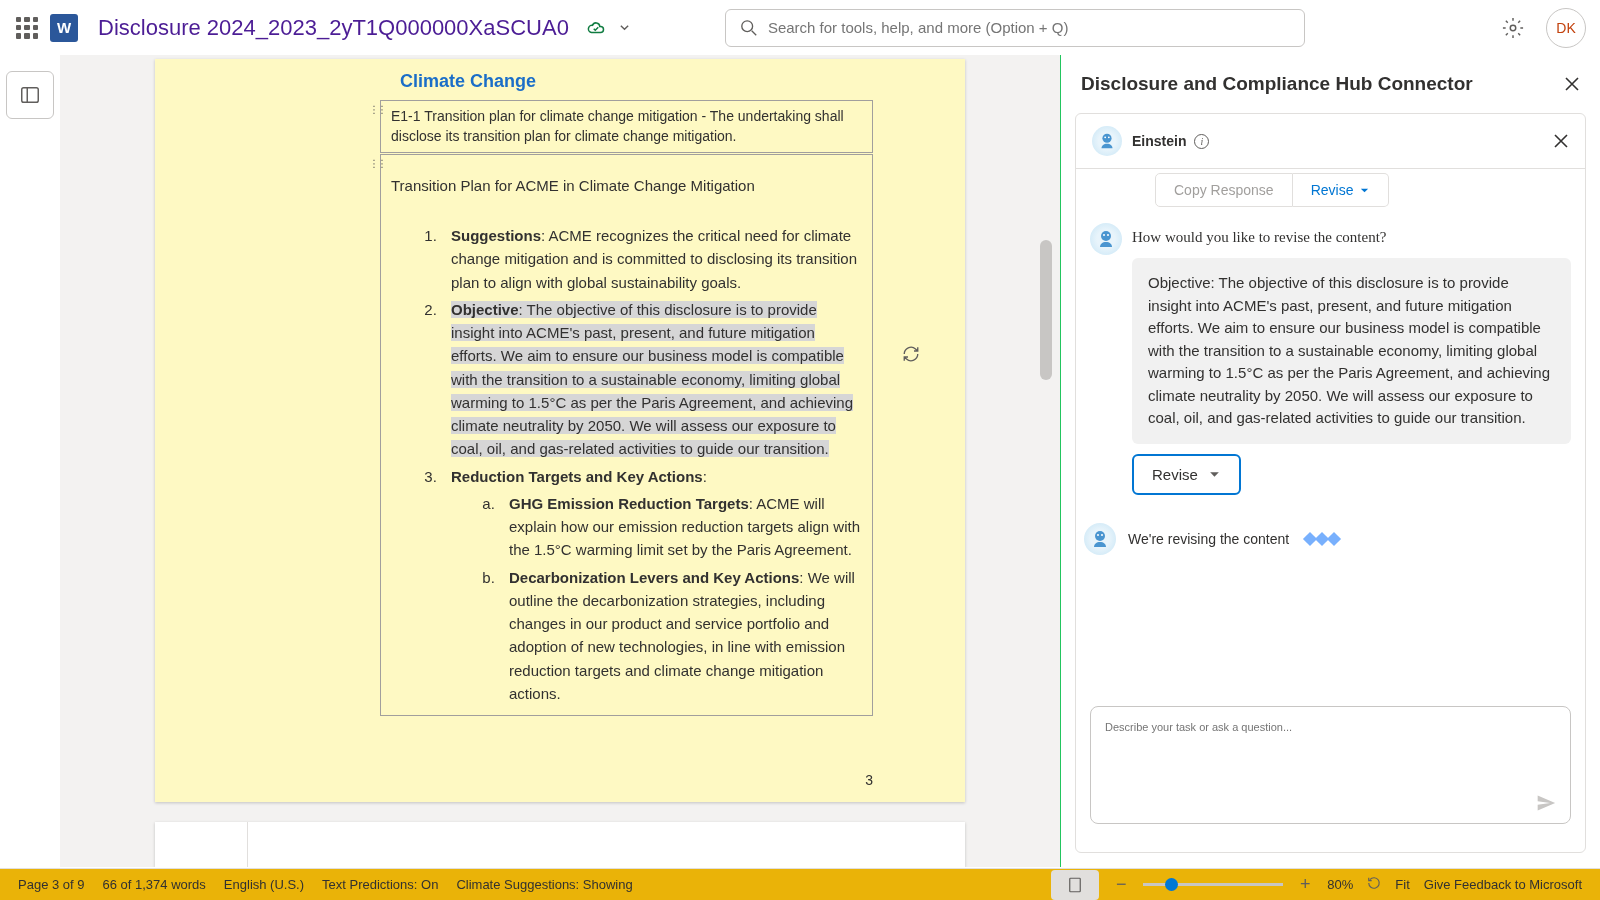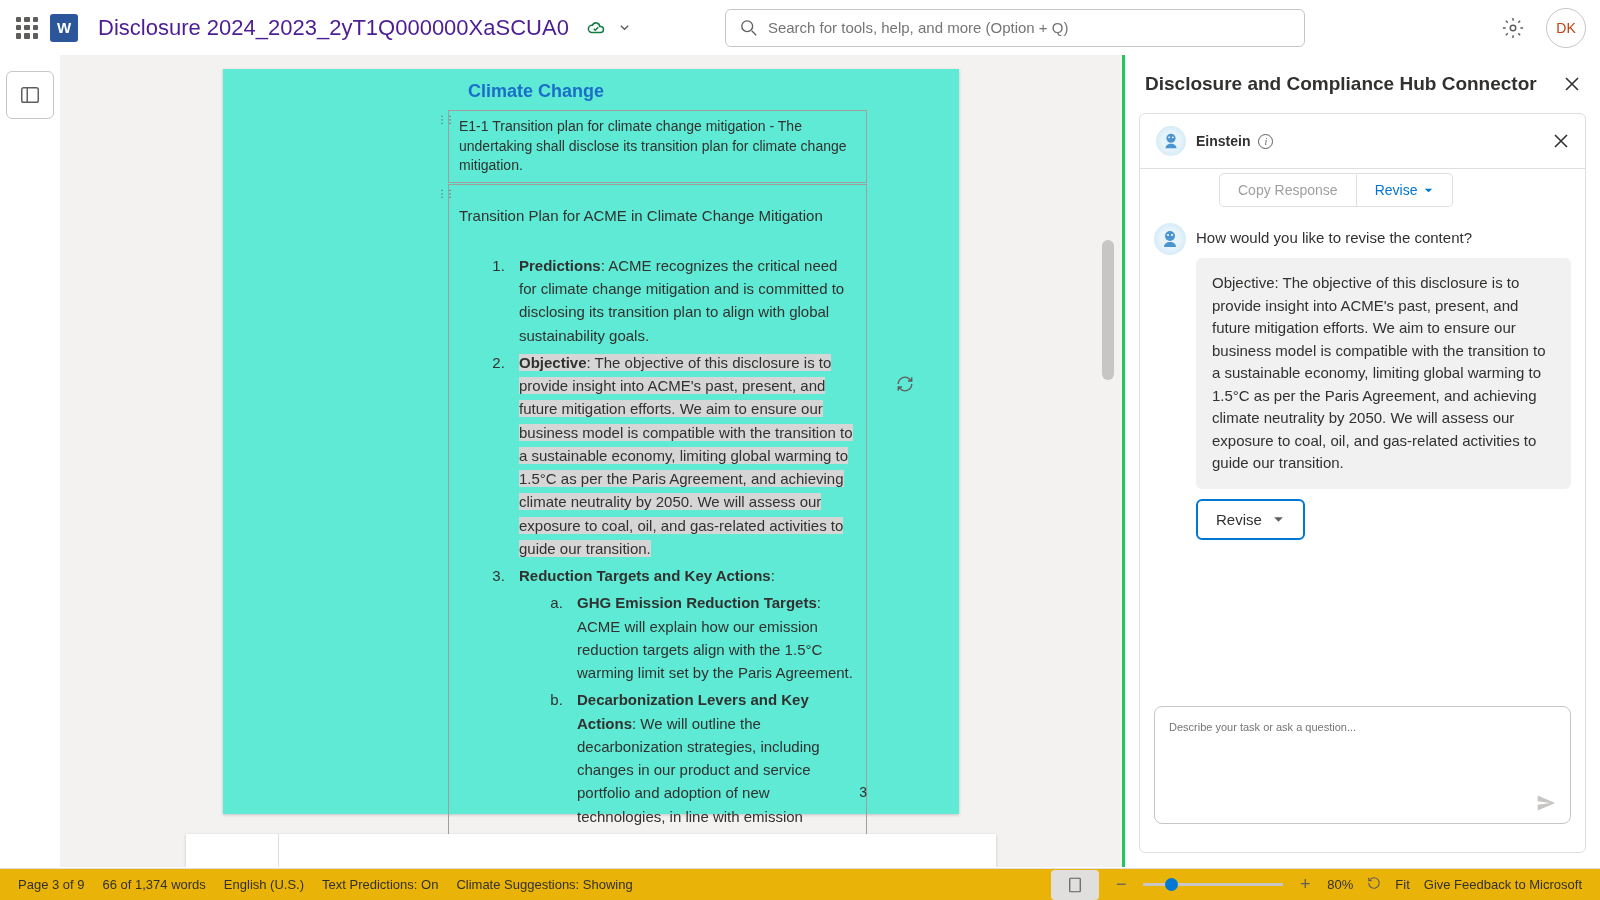--- a/index.html
+++ b/index.html
@@ -20,21 +20,21 @@
 .header-right { margin-left: auto; display: flex; align-items: center; gap: 22px; }
 .gear-icon { width: 22px; height: 22px; }
 .avatar { width: 40px; height: 40px; border-radius: 50%; border: 1px solid #c8c6c4; display: flex; align-items: center; justify-content: center; font-size: 14px; color: #c2410c; }
 
 
 .body { display: flex; height: 812px; }
 .left-rail { width: 60px; padding-top: 16px; display: flex; flex-direction: column; align-items: center; }
 .rail-btn { width: 48px; height: 48px; border: 1px solid #c8c6c4; border-radius: 6px; display: flex; align-items: center; justify-content: center; background: #fff; cursor: pointer; }
 
 .doc-area { flex: 1; background: #f3f2f1; position: relative; overflow: hidden; display: flex; flex-direction: column; align-items: center; }
-.page { width: 736px; background: #5eead4; box-shadow: 0 1px 3px rgba(0,0,0,0.2); margin-top: 14px; position: relative; height: 745px; }
+.page { width: 810px; background: #fef9c3; box-shadow: 0 1px 3px rgba(0,0,0,0.2); margin-top: 4px; position: relative; height: 745px; }
 .page-content { padding: 12px 92px 20px 245px; }
 .doc-heading { color: #1b6ec8; font-size: 18px; font-weight: 600; margin-bottom: 8px; margin-left: 0; padding-left: 0; }
 .section-box { border: 1px solid #a19f9d; padding: 6px 10px; font-size: 14px; line-height: 1.4; position: relative; margin-left: -20px; margin-right: 0; }
 .section-box + .section-box { margin-top: 1px; }
 .drag-handle { position: absolute; left: -12px; top: 4px; width: 10px; height: 18px; cursor: grab; }
 .drag-handle::before { content: "⋮⋮"; font-size: 10px; color: #605e5c; letter-spacing: -2px; line-height: 9px; display: block; }
 .section-title-text { font-size: 14px; }
 .transition-plan { margin-top: 14px; font-size: 15px; }
 ol.main-list { list-style: decimal; padding-left: 50px; margin-top: 28px; }
 ol.main-list > li { margin-bottom: 4px; line-height: 1.55; font-size: 15px; padding-left: 10px; }
@@ -42,21 +42,21 @@
 ol.sub-list > li { margin-bottom: 4px; line-height: 1.55; padding-left: 10px; }
 .bold { font-weight: 600; }
 .highlight { background: #d6d6d6; }
 .refresh-icon { position: absolute; right: -48px; top: 190px; width: 18px; height: 18px; cursor: pointer; }
 .page-num { position: absolute; bottom: 14px; right: 92px; font-size: 14px; color: #323130; }
 .page2 { width: 810px; height: 45px; background: #fff; box-shadow: 0 1px 3px rgba(0,0,0,0.2); margin-top: 20px; position: relative; }
 .page2::before { content: ""; position: absolute; left: 92px; top: 0; bottom: 0; width: 1px; background: #e1dfdd; }
 .scrollbar-v { position: absolute; right: 8px; top: 185px; width: 12px; height: 140px; background: #c8c6c4; border-radius: 6px; }
 
 
-.right-panel { width: 478px; border-left: 3px solid #22c55e; display: flex; flex-direction: column; background: #fff; }
+.right-panel { width: 540px; border-left: 1px solid #22c55e; display: flex; flex-direction: column; background: #fff; }
 .panel-header { padding: 18px 20px 14px 20px; display: flex; align-items: center; }
 .panel-title { font-size: 19px; font-weight: 600; flex: 1; }
 .close-x { width: 16px; height: 16px; cursor: pointer; }
 .einstein-section { border: 1px solid #e1dfdd; border-radius: 6px; margin: 4px 14px 14px 14px; flex: 1; display: flex; flex-direction: column; overflow: hidden; }
 .einstein-header { padding: 12px 16px; display: flex; align-items: center; gap: 10px; border-bottom: 1px solid #e1dfdd; }
 .einstein-avatar { width: 30px; height: 30px; border-radius: 50%; background: radial-gradient(circle, #e8f4fb 40%, #c5e4f5 100%); display: flex; align-items: center; justify-content: center; }
 .einstein-avatar svg { width: 22px; height: 22px; }
 .einstein-name { font-size: 14px; font-weight: 600; }
 .info-icon { width: 15px; height: 15px; border: 1px solid #605e5c; border-radius: 50%; display: flex; align-items: center; justify-content: center; font-size: 10px; color: #605e5c; font-style: italic; font-family: serif; margin-left: -2px; }
 .einstein-close { margin-left: auto; }
@@ -65,21 +65,21 @@
 .action-row { display: flex; gap: 0; margin-bottom: 16px; margin-left: 46px; padding-left: 19px; }
 .pill-btn { border: 1px solid #e1dfdd; background: #fff; padding: 8px 18px; font-size: 14px; color: #0176d3; cursor: pointer; display: flex; align-items: center; gap: 6px; }
 .pill-btn:first-child { border-radius: 5px 0 0 5px; }
 .pill-btn:last-child { border-radius: 0 5px 5px 0; border-left: none; }
 .pill-btn.disabled { color: #a19f9d; }
 
 .bot-row { display: flex; gap: 10px; margin-bottom: 14px; }
 .bot-icon { width: 32px; height: 32px; border-radius: 50%; background: radial-gradient(circle, #e8f4fb 40%, #c5e4f5 100%); flex-shrink: 0; display: flex; align-items: center; justify-content: center; }
 .bot-icon svg { width: 24px; height: 24px; }
 .msg-block { flex: 1; }
-.msg-question { font-size: 15px; padding: 6px 0 12px 0; }
+.msg-question { font-size: 15px; padding: 6px 0 12px 0; font-family: Liberation Serif, serif; }
 .context-box { background: #f1f1f1; border-radius: 6px; padding: 14px 16px; font-size: 15px; line-height: 1.5; }
 .revise-btn { margin-top: 10px; border: 2px solid #0176d3; background: #fff; color: #323130; padding: 10px 18px; font-size: 15px; border-radius: 6px; cursor: pointer; display: inline-flex; align-items: center; gap: 10px; font-weight: 400; }
 
 .revising-row { display: flex; align-items: center; gap: 12px; margin-top: 28px; margin-left: -6px; }
 .diamonds { display: flex; gap: 2px; margin-left: 4px; }
 .diamond { width: 10px; height: 10px; background: #78b0fd; transform: rotate(45deg); }
 
 .input-area { padding: 20px 14px 28px 14px; }
 .chat-input-box { border: 1px solid #c8c6c4; border-radius: 8px; height: 118px; position: relative; padding: 14px; }
 .chat-input-box textarea { border: none; outline: none; width: 100%; height: 60px; resize: none; font-size: 11px; font-family: inherit; color: #605e5c; }
@@ -165,21 +165,21 @@
         <div class="section-box">
           <div class="drag-handle"></div>
           <span class="refresh-icon">
             <svg viewBox="0 0 24 24" fill="none" stroke="#605e5c" stroke-width="1.8">
                 <path d="M3 12a9 9 0 0 1 15-6.7L21 8M21 3v5h-5M21 12a9 9 0 0 1-15 6.7L3 16M3 21v-5h5"></path>
               </svg>
           </span>
           <div class="transition-plan">Transition Plan for ACME in Climate Change Mitigation</div>
           <ol class="main-list">
             <li>
-              <span class="bold">Predictions</span><span>: ACME recognizes the critical need for climate change mitigation and is committed to disclosing its transition plan to align with global sustainability goals.</span>
+              <span class="bold">Suggestions</span><span>: ACME recognizes the critical need for climate change mitigation and is committed to disclosing its transition plan to align with global sustainability goals.</span>
             </li>
             <li>
               <span class="bold highlight">Objective</span><span class="highlight">: The objective of this disclosure is to provide insight into ACME's past, present, and future mitigation efforts. We aim to ensure our business model is compatible with the transition to a sustainable economy, limiting global warming to 1.5°C as per the Paris Agreement, and achieving climate neutrality by 2050. We will assess our exposure to coal, oil, and gas-related activities to guide our transition.</span>
             </li>
             <li>
               <span class="bold">Reduction Targets and Key Actions</span><span>:</span>
               <ol class="sub-list">
                 <li><span class="bold">GHG Emission Reduction Targets</span><span>: ACME will explain how our emission reduction targets align with the 1.5°C warming limit set by the Paris Agreement.</span></li>
                 <li><span class="bold">Decarbonization Levers and Key Actions</span><span>: We will outline the decarbonization strategies, including changes in our product and service portfolio and adoption of new technologies, in line with emission reduction targets and climate change mitigation actions.</span></li>
               </ol>
@@ -246,20 +246,36 @@
             <div class="context-box">Objective: The objective of this disclosure is to provide insight into ACME's past, present, and future mitigation efforts. We aim to ensure our business model is compatible with the transition to a sustainable economy, limiting global warming to 1.5°C as per the Paris Agreement, and achieving climate neutrality by 2050. We will assess our exposure to coal, oil, and gas-related activities to guide our transition.</div>
             <button class="revise-btn">
               <span>Revise</span>
               <svg width="13" height="13" viewBox="0 0 12 12">
                   <path d="M2 4l4 4 4-4" fill="#605e5c"></path>
                 </svg>
             </button>
           </div>
         </div>
 
+        <div class="revising-row">
+          <div class="bot-icon">
+            <svg viewBox="0 0 24 24">
+                <circle cx="12" cy="9" r="5" fill="#4a95d0"></circle>
+                <path d="M6 20c0-3 2.5-5 6-5s6 2 6 5" fill="#4a95d0"></path>
+                <circle cx="10" cy="8" r="1" fill="#fff"></circle>
+                <circle cx="14" cy="8" r="1" fill="#fff"></circle>
+              </svg>
+          </div>
+          <span>We're revising the content</span>
+          <div class="diamonds">
+            <div class="diamond"></div>
+              <div class="diamond"></div>
+              <div class="diamond"></div>
+          </div>
+        </div>
       </div>
 
       <div class="input-area">
         <div class="chat-input-box">
           <textarea placeholder="Describe your task or ask a question..." style=""></textarea>
           <span class="send-icon">
             <svg viewBox="0 0 24 24" fill="#c8c6c4">
                 <path d="M2 21l21-9L2 3v7l15 2-15 2v7z"></path>
               </svg>
           </span>

